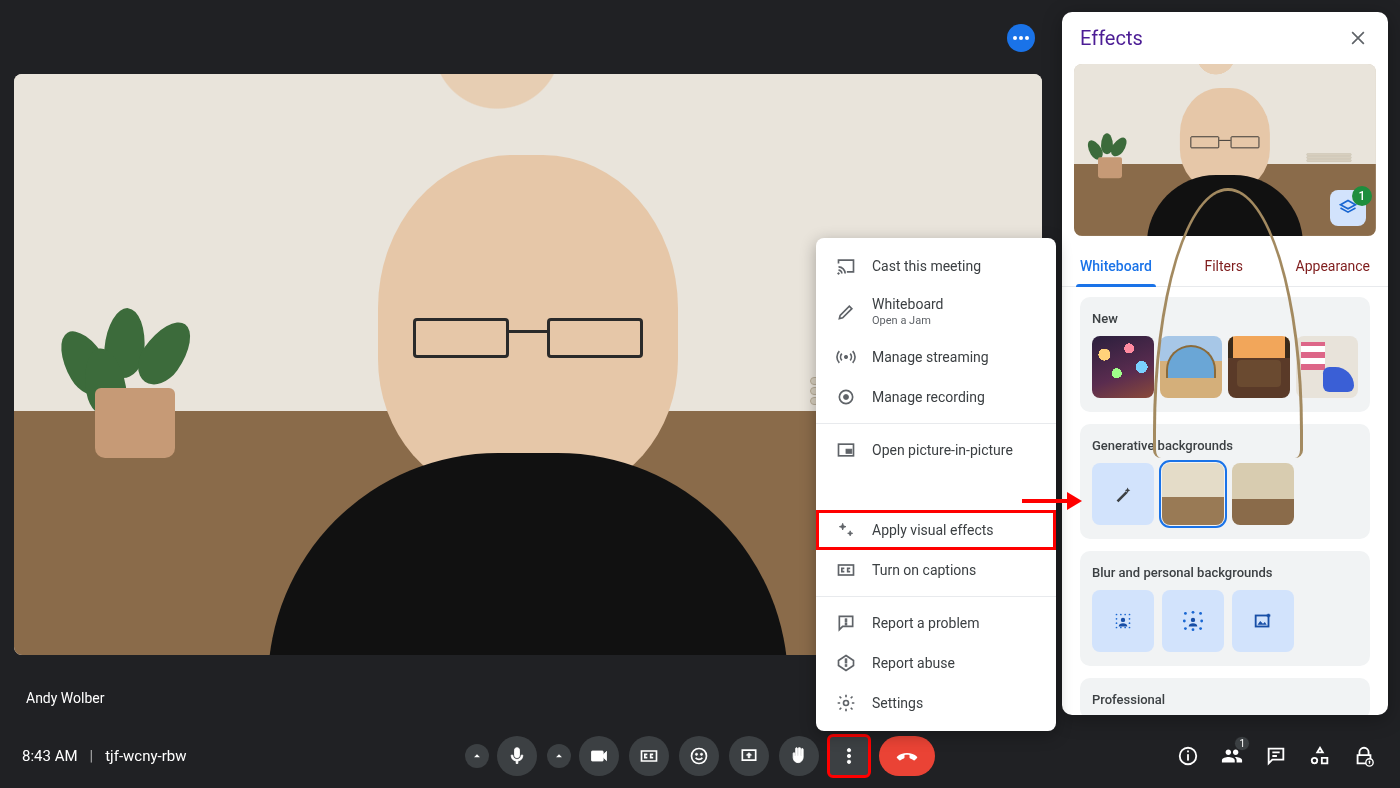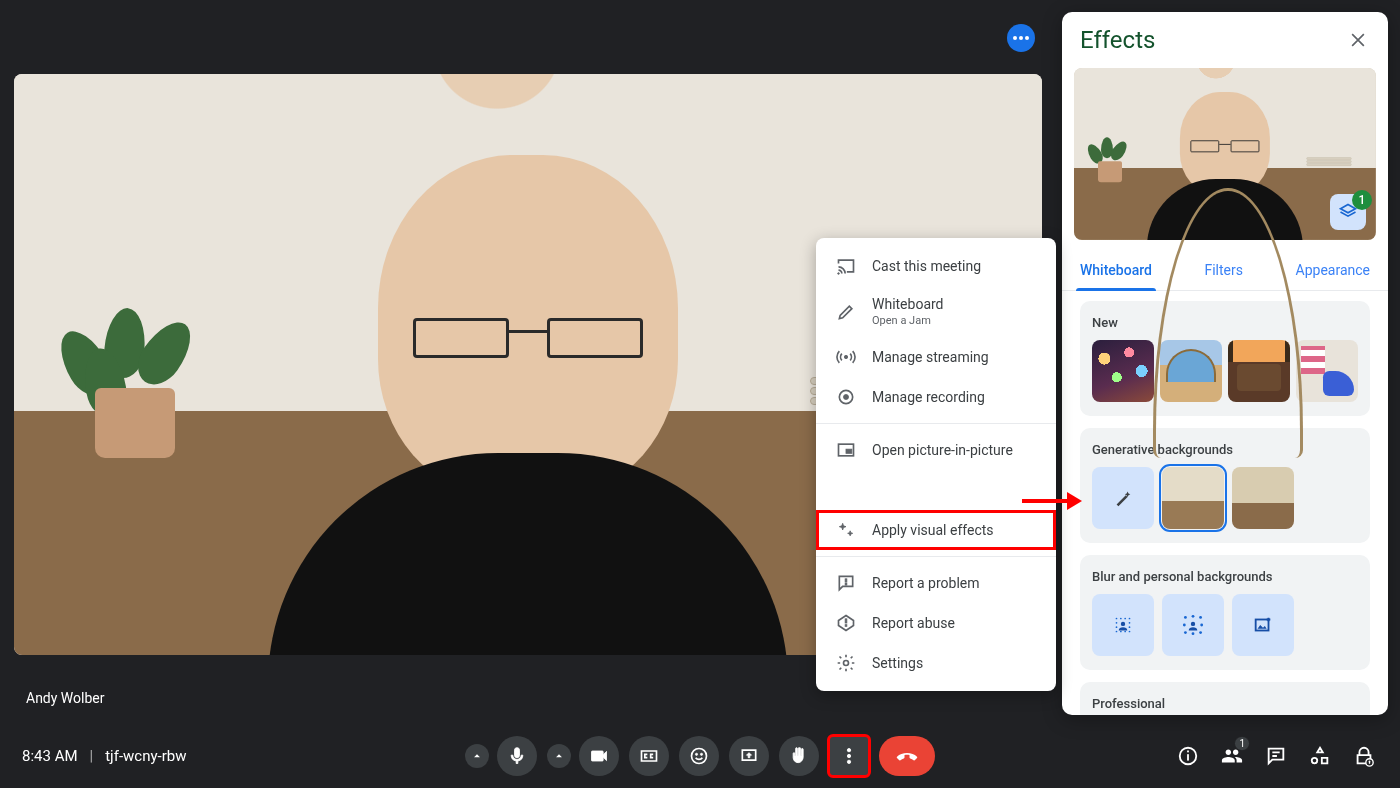--- a/index.html
+++ b/index.html
@@ -51,31 +51,31 @@
 
   
   .arrow-annot { position:absolute; left:1022px; top:486px; width:60px; height:30px; z-index:6;}
 
   
   .effects {
     position: absolute; right: 12px; top: 12px; width: 326px; height: 703px; background: #fff; border-radius: 10px;
     box-shadow: 0 4px 20px rgba(0,0,0,.3); z-index: 4; overflow:hidden;
   }
   .eff-head { display:flex; align-items:center; justify-content:space-between; padding: 14px 18px;}
-  .eff-title { font-size: 24px; color: #14532d; font-weight:400;}
+  .eff-title { font-size: 20px; color: #4c1d95; font-weight:400;}
   .eff-close { width:24px; height:24px; display:flex; align-items:center; justify-content:center;}
   .eff-close svg { width:20px; height:20px; stroke:#5f6368; stroke-width:2;}
 
   .eff-preview { margin: 0 12px; height: 172px; border-radius: 8px; background:#d8d0c0; position:relative; overflow:hidden;}
   .layer-chip { position:absolute; right:10px; bottom:10px; width:36px; height:36px; border-radius:8px; background:#d2e3fc; display:flex; align-items:center; justify-content:center;}
   .layer-chip svg { width:20px; height:20px; fill:#1967d2;}
   .layer-badge { position:absolute; right:4px; bottom:30px; width:20px; height:20px; border-radius:50%; background:#1e8e3e; color:#fff; font-size:12px; font-weight:500; display:flex; align-items:center; justify-content:center;}
 
   .eff-tabs { display:flex; justify-content:space-between; padding: 14px 14px 0; border-bottom:1px solid #e8eaed;}
-  .eff-tab { font-size:14px; color:#3b82f6; padding: 8px 4px 12px; position:relative;}
+  .eff-tab { font-size:14px; color:#7f1d1d; padding: 8px 4px 12px; position:relative;}
   .eff-tab.active { color:#1a73e8; font-weight:500;}
   .eff-tab.active::after { content:""; position:absolute; left:0; right:0; bottom:-1px; height:3px; background:#1a73e8; border-radius:3px 3px 0 0;}
 
   .eff-body { padding: 10px 18px; overflow:auto;}
   .eff-section { background:#f1f3f4; border-radius:10px; padding: 14px 12px 14px; margin-bottom: 12px;}
   .eff-sec-title { font-size: 13px; color:#3c4043; margin-bottom:10px; font-weight:500;}
   .thumb-row { display:flex; gap:6px;}
   .thumb { width: 66px; height: 62px; border-radius:8px; background:#ccc; flex:1; position: relative; overflow: hidden;}
   .gen-row { display:flex; gap:8px;}
   .gen-tile { width: 62px; height: 62px; border-radius:8px; background:#ccc;}
@@ -313,20 +313,29 @@
       </div>
     <span>Open picture-in-picture</span>
   </div>
   <div class="menu-item menu-hl">
     <div class="ico">
         <svg viewBox="0 0 24 24">
           <path d="M8 4l1 3 3 1-3 1-1 3-1-3-3-1 3-1zM17 13l.8 2.2L20 16l-2.2.8L17 19l-.8-2.2L14 16l2.2-.8z"></path>
         </svg>
       </div>
     <span>Apply visual effects</span>
+  </div>
+  <div class="menu-item">
+    <div class="ico">
+        <svg viewBox="0 0 24 24">
+          <rect x="3" y="6" width="18" height="12" fill="none" stroke-width="2"></rect>
+          <path fill="none" stroke-width="2" d="M10 10H7v4h3M17 10h-3v4h3"></path>
+        </svg>
+      </div>
+    <span>Turn on captions</span>
   </div>
   <div class="menu-sep"></div>
   <div class="menu-item">
     <div class="ico">
         <svg viewBox="0 0 24 24">
           <path fill="none" stroke-width="2" d="M4 4h16v12H8l-4 4z"></path>
           <rect x="11" y="7" width="2" height="4"></rect>
           <rect x="11" y="12.5" width="2" height="2"></rect>
         </svg>
       </div>

